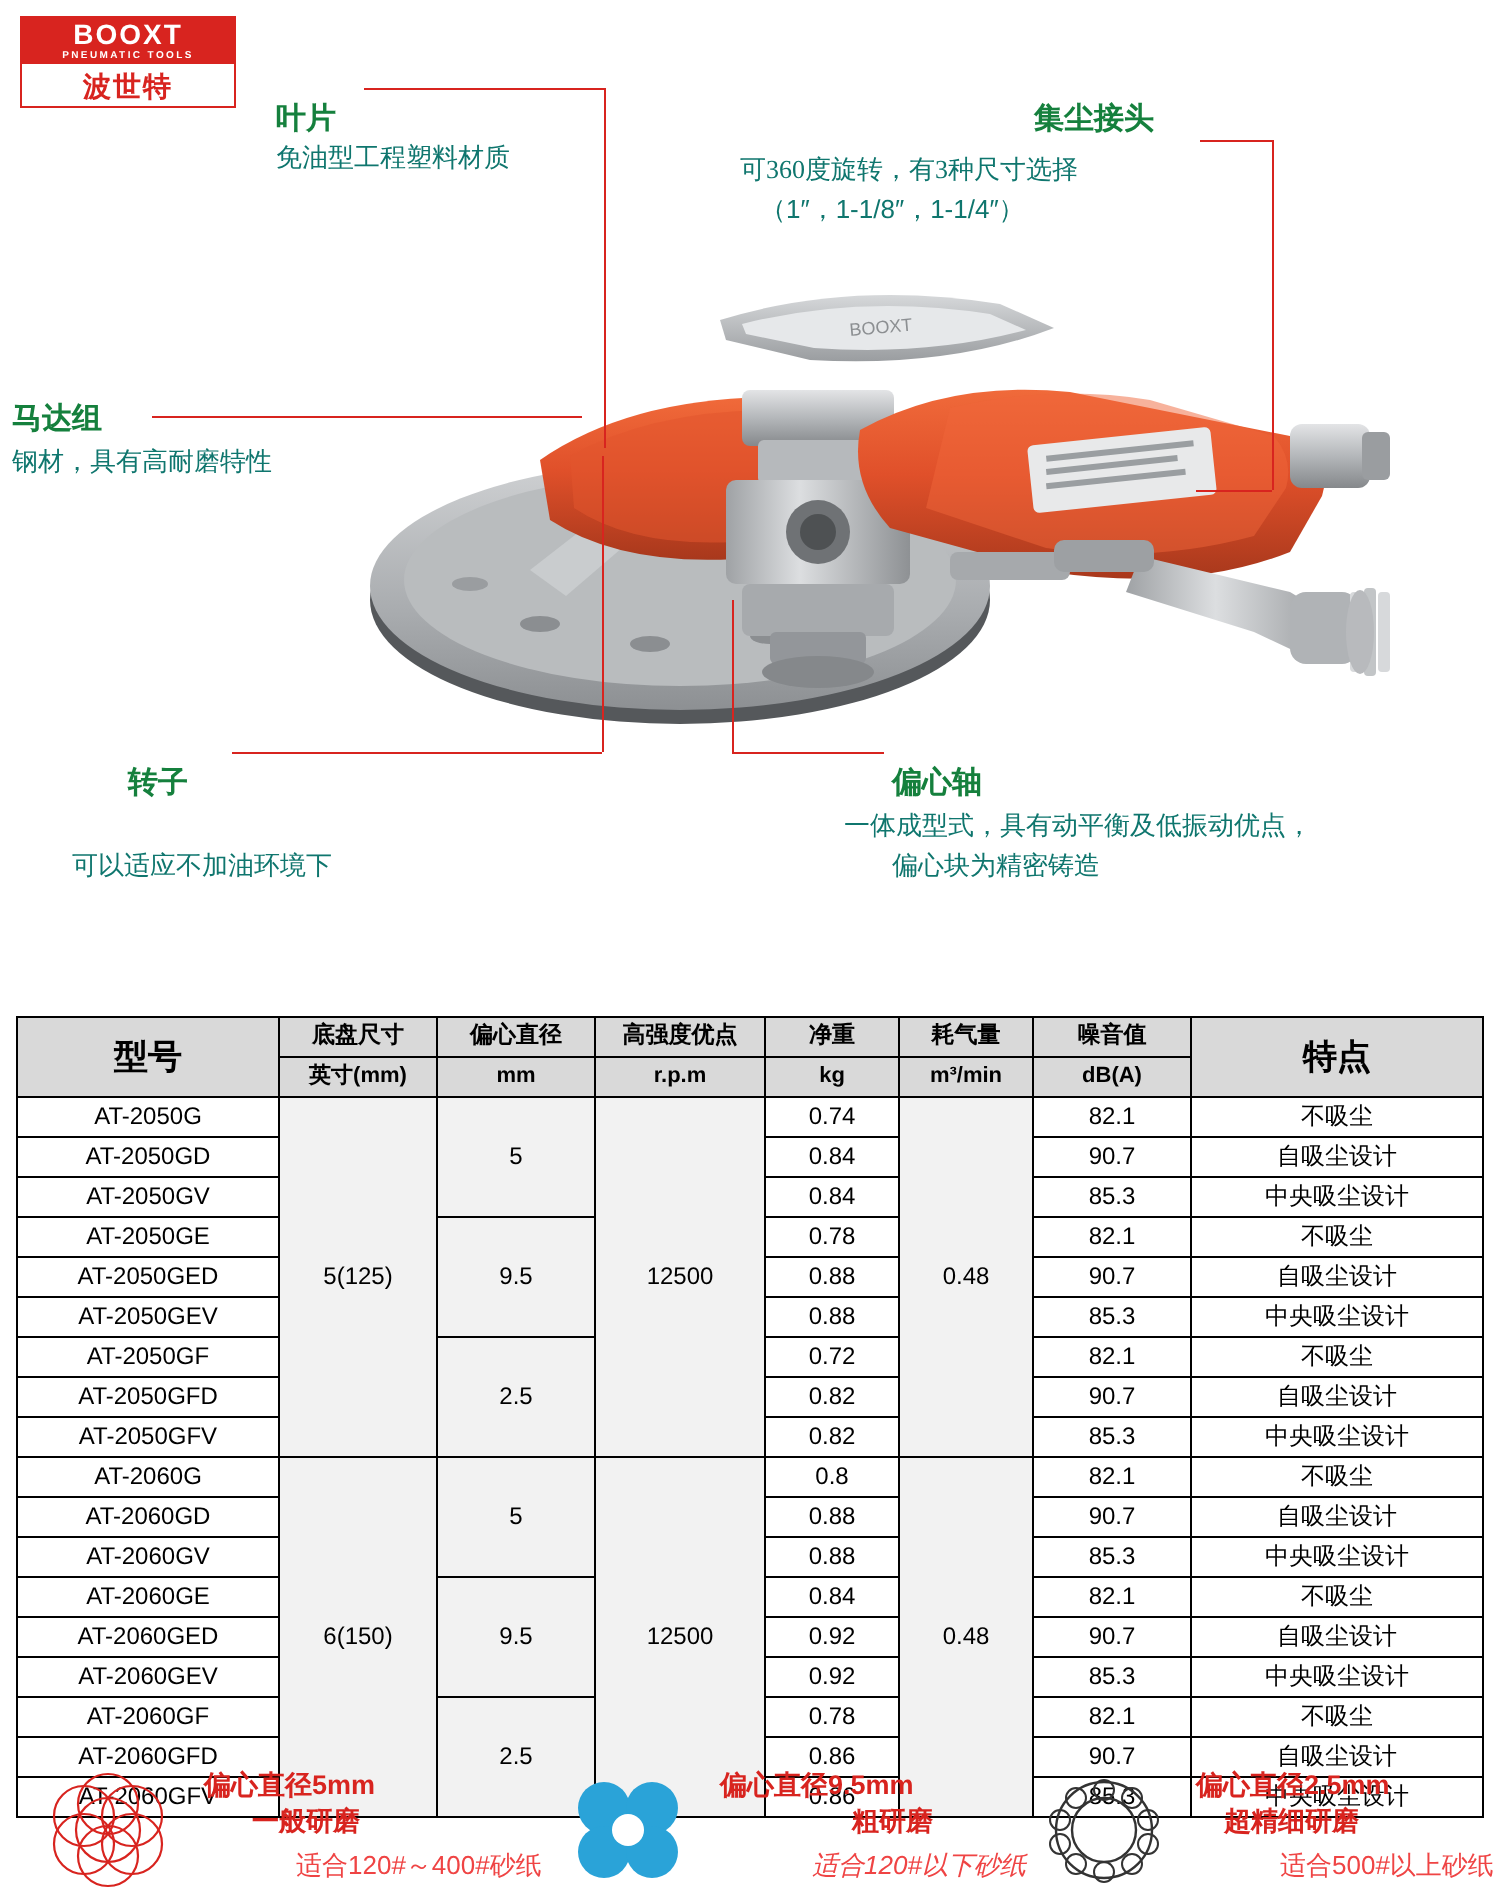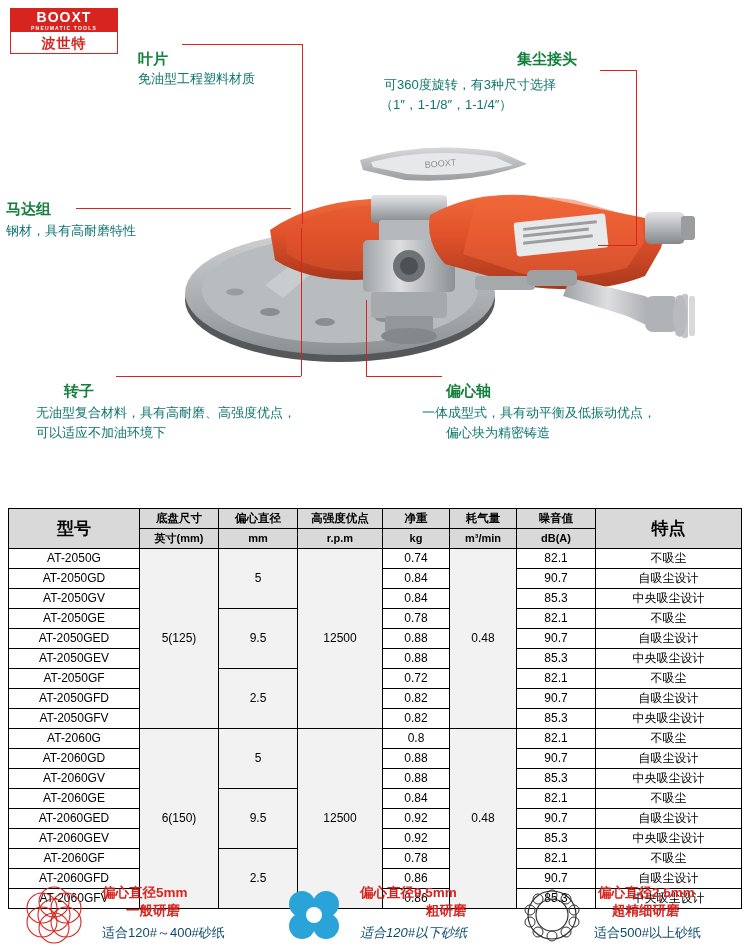--- a/index.html
+++ b/index.html
@@ -148,24 +148,25 @@
     height: 70px;
   }
   .foot-txt1 {
     color: #d8241f;
     font-size: 13.5px;
     font-weight: bold;
     line-height: 18px;
     white-space: nowrap;
   }
   .foot-txt2 {
-    color: #0c4a6e;
+    color: #ef4444;
     font-size: 13px;
     line-height: 18px;
     white-space: nowrap;
+    margin-left: 46px;
   }
 </style>
 </head>
 <body>
 
 <div class="page">
 
   <div class="logo">
     <div class="logo-top">
       <div>BOOXT</div>
@@ -258,32 +259,31 @@
       <rect x="352" y="170" width="50" height="16" rx="5" fill="#9da0a3"></rect>
     </svg>
   </div>
 
   <div class="callout-title" style="left:138px; top:50px;">叶片</div>
   <div class="callout-text" style="left:138px; top:70px;">免油型工程塑料材质</div>
   <div class="leader leader-h" style="left:182px; top:44px; width:120px;"></div>
   <div class="leader leader-v" style="left:302px; top:44px; height:180px;"></div>
 
   <div class="callout-title" style="left:517px; top:50px;">集尘接头</div>
-  <div class="callout-text" style="left:384px; top:76px;">可360度旋转，有3种尺寸选择</div>
+  <div class="callout-text" style="left:370px; top:76px;font-family:Liberation Serif, serif;">可360度旋转，有3种尺寸选择</div>
   <div class="callout-text" style="left:380px; top:96px;">（1″，1-1/8″，1-1/4″）</div>
   <div class="leader leader-h" style="left:600px; top:70px; width:36px;"></div>
   <div class="leader leader-v" style="left:636px; top:70px; height:175px;"></div>
   <div class="leader leader-h" style="left:598px; top:245px; width:38px;"></div>
 
   <div class="callout-title" style="left:6px; top:200px;">马达组</div>
   <div class="callout-text" style="left:6px; top:222px;">钢材，具有高耐磨特性</div>
   <div class="leader leader-h" style="left:76px; top:208px; width:215px;"></div>
 
   <div class="callout-title" style="left:64px; top:382px;">转子</div>
-  <div class="callout-text" style="left:36px; top:404px;">无油型复合材料，具有高耐磨、高强度优点，</div>
   <div class="callout-text" style="left:36px; top:424px;">可以适应不加油环境下</div>
   <div class="leader leader-h" style="left:116px; top:376px; width:185px;"></div>
   <div class="leader leader-v" style="left:301px; top:228px; height:148px;"></div>
 
   <div class="callout-title" style="left:446px; top:382px;">偏心轴</div>
   <div class="callout-text" style="left:422px; top:404px;">一体成型式，具有动平衡及低振动优点，</div>
   <div class="callout-text" style="left:446px; top:424px;">偏心块为精密铸造</div>
   <div class="leader leader-h" style="left:366px; top:376px; width:76px;"></div>
   <div class="leader leader-v" style="left:366px; top:300px; height:76px;"></div>
 

